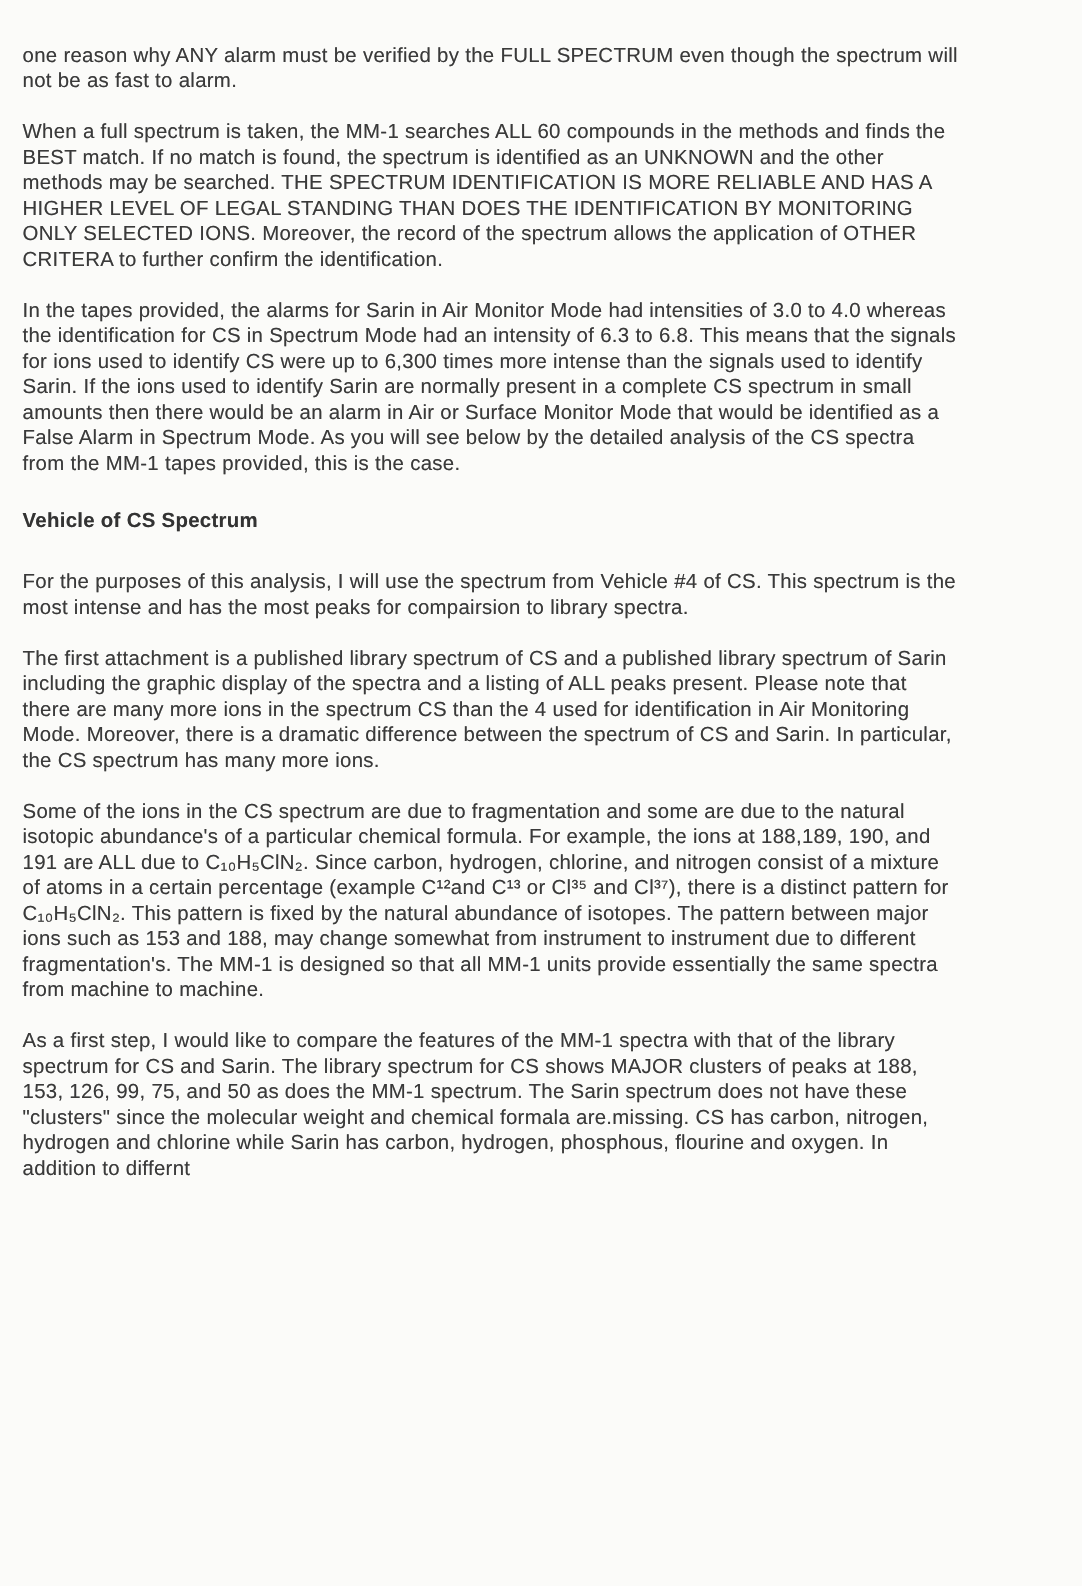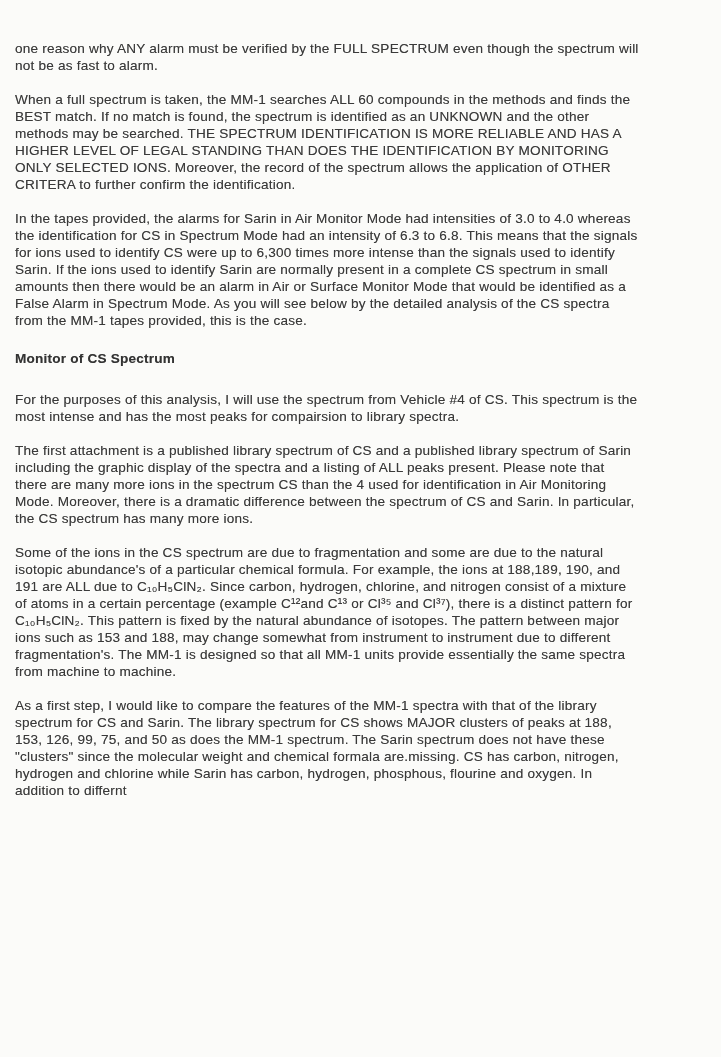--- a/index.html
+++ b/index.html
@@ -7,21 +7,21 @@
     padding: 0;
     background: #e9e9e7;
   }
   .page {
     position: relative;
     width: 721px;
     height: 1057px;
     margin: 0 auto;
     background: #fbfbf9;
     box-sizing: border-box;
-    padding: 40px 82px 0 15px;
+    padding: 28px 82px 0 15px;
     font-family: "Liberation Sans", "DejaVu Sans", sans-serif;
     font-size: 13.6px;
     line-height: 17px;
     letter-spacing: 0.2px;
     color: #3a3a3a;
     overflow: hidden;
     text-shadow: 0 0 0.4px rgba(40,40,40,0.45);
   }
   .para {
     margin: 0 0 17px 0;
@@ -38,21 +38,21 @@
 </head>
 <body>
 
 <div class="page">
   <p class="para">one reason why ANY alarm must be verified by the FULL SPECTRUM even though the spectrum will not be as fast to alarm.</p>
 
   <p class="para">When a full spectrum is taken, the MM-1 searches ALL 60 compounds in the methods and finds the BEST match.  If no match is found, the spectrum is identified as an UNKNOWN and the other methods may be searched.  THE SPECTRUM IDENTIFICATION IS MORE RELIABLE AND HAS A HIGHER LEVEL OF LEGAL STANDING THAN DOES THE IDENTIFICATION BY MONITORING ONLY SELECTED IONS.  Moreover, the record of the spectrum allows the application of OTHER CRITERA to further confirm the identification.</p>
 
   <p class="para">In the tapes provided, the alarms for Sarin in Air Monitor Mode had intensities of 3.0 to 4.0 whereas the identification for CS in Spectrum Mode had an intensity of 6.3 to 6.8.  This means that the signals for ions used to identify CS were up to 6,300 times more intense than the signals used to identify Sarin.  If the ions used to identify Sarin are normally present in a complete CS spectrum in small amounts then there would be an alarm in Air or Surface Monitor Mode that would be identified as a False Alarm in Spectrum Mode.  As you will see below by the detailed analysis of the CS spectra from the MM-1 tapes provided, this is the case.</p>
 
-  <h3 class="heading">Monitor of CS Spectrum</h3>
+  <h3 class="heading">Vehicle of CS Spectrum</h3>
 
   <p class="para">For the purposes of this analysis, I will use the spectrum from Vehicle #4 of CS.  This spectrum is the most intense and has the most peaks for compairsion to library spectra.</p>
 
   <p class="para">The first attachment is a published library spectrum of CS and a published library spectrum of Sarin including the graphic display of the spectra and a listing of ALL peaks present.  Please note that there are many more ions in the spectrum CS than the 4 used for identification in Air Monitoring Mode.  Moreover, there is a dramatic difference between the spectrum of CS and Sarin.  In particular, the CS spectrum has many more ions.</p>
 
   <p class="para">Some of the ions in the CS spectrum are due to fragmentation and some are due to the natural isotopic abundance's of a particular chemical formula.  For example, the ions at 188,189, 190, and 191 are ALL due to C₁₀H₅ClN₂.  Since carbon, hydrogen, chlorine, and nitrogen consist of a mixture of atoms in a certain percentage (example C¹²and C¹³ or Cl³⁵ and Cl³⁷), there is a distinct pattern for C₁₀H₅ClN₂.  This pattern is fixed by the natural abundance of isotopes.  The pattern between major ions such as 153 and 188, may change somewhat from instrument to instrument due to different fragmentation's.  The MM-1 is designed so that all MM-1 units provide essentially the same spectra from machine to machine.</p>
 
   <p class="para">As a first step, I would like to compare the features of the MM-1 spectra with that of the library spectrum for CS and Sarin.  The library spectrum for CS shows MAJOR clusters of peaks at 188, 153, 126, 99, 75, and 50 as does the MM-1 spectrum.  The Sarin spectrum does not have these "clusters" since the molecular weight and chemical formala are.missing.  CS has carbon, nitrogen, hydrogen and chlorine while Sarin has carbon, hydrogen, phosphous, flourine and oxygen.  In addition to differnt</p>
 </div>
 

